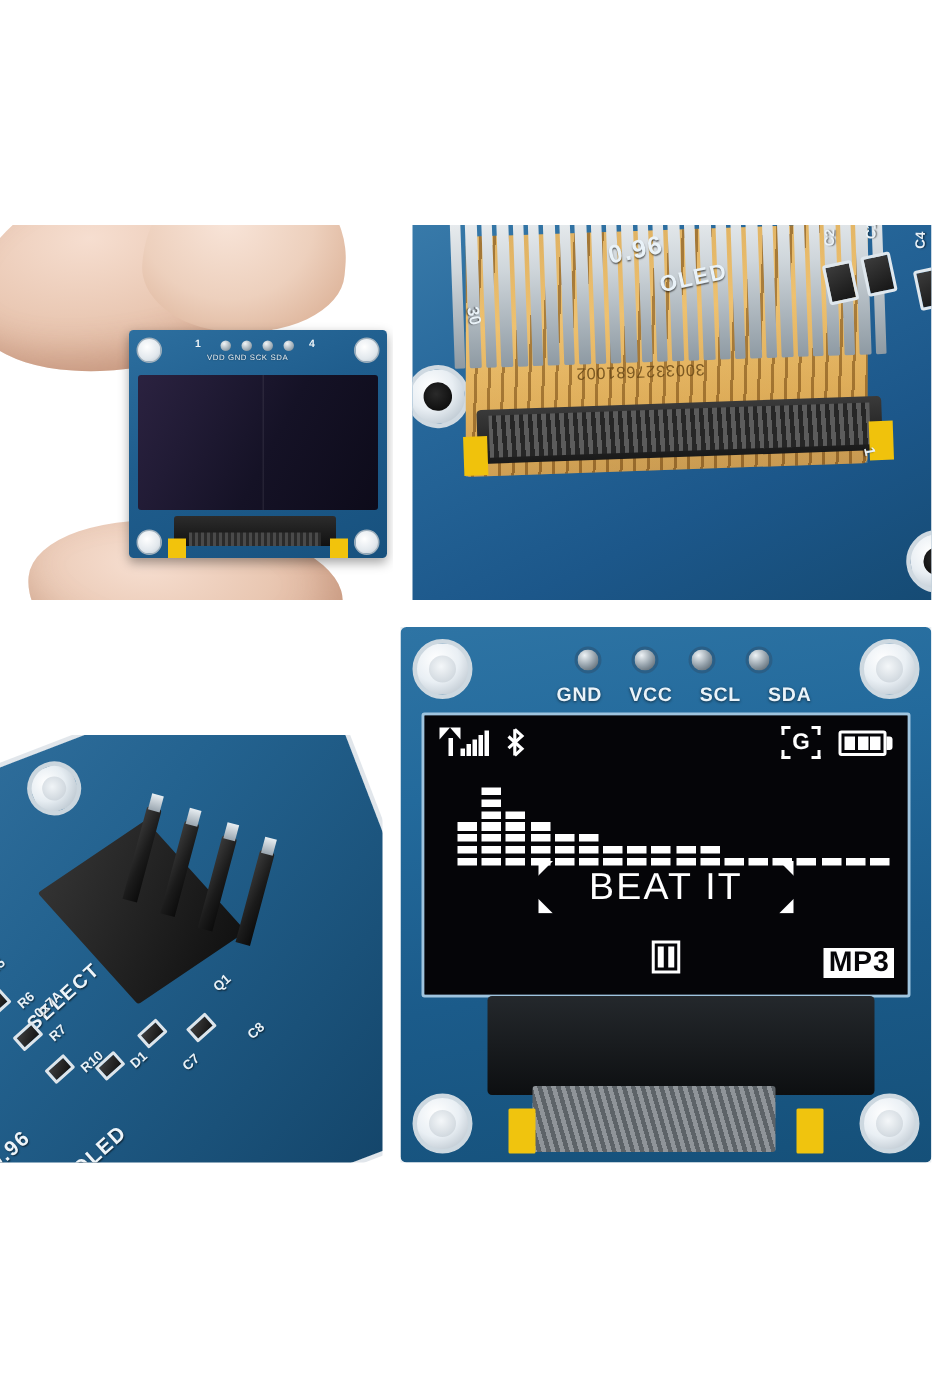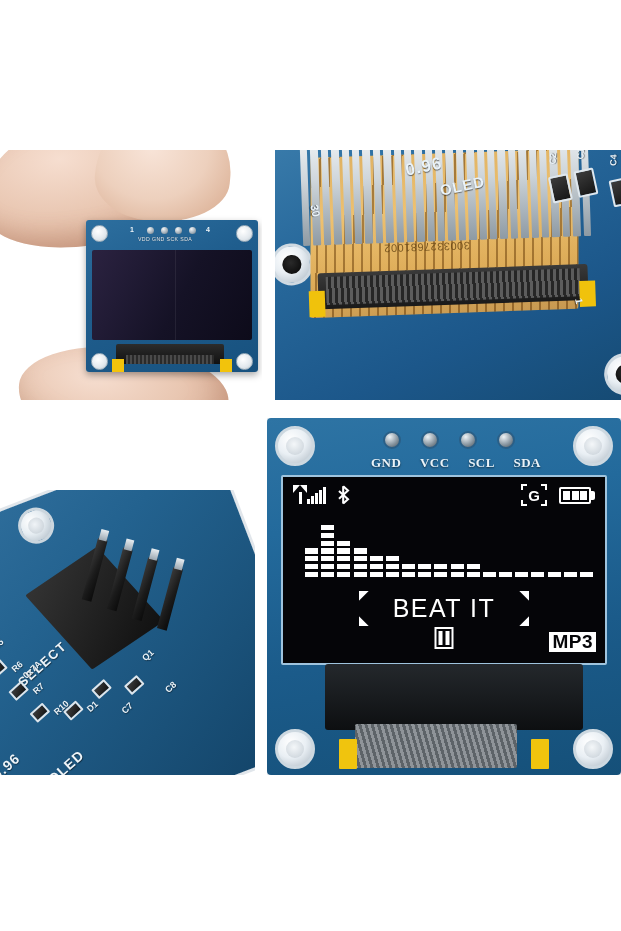--- a/index.html
+++ b/index.html
@@ -256,21 +256,21 @@
   .main-pins i {
     display: block; width: 18px; height: 18px; border-radius: 50%;
     background: radial-gradient(circle at 34% 28%, #eef3f6 0%, #8d9aa4 55%, #4a555e 100%);
     border: 2px solid #2a5f87;
   }
   .main-pin-labels {
     position: absolute; left: 104px; top: 37px; width: 170px;
     display: flex; justify-content: space-between;
     color: #eaf3f9; font-size: 13px; font-weight: 700; letter-spacing: .5px;
     text-shadow: 0 1px 2px rgba(0,0,0,.6);
-    font-family: Liberation Serif, serif;
+    font-family: Liberation Sans, sans-serif;
   }
 
   
   .screen {
     position: absolute; left: 14px; top: 57px; width: 326px; height: 190px;
     background: #07070b;
     border: 2px solid #9fc4de;
     border-radius: 2px;
     overflow: hidden;
   }
@@ -330,21 +330,21 @@
   .equalizer {
     position: absolute; left: 22px; top: 38px; right: 12px; height: 62px;
     display: flex; align-items: flex-end; gap: 3.2px;
   }
   .eq-col { display: flex; flex-direction: column-reverse; gap: 2.6px; width: 13px; }
   .eq-col i { display: block; height: 5.2px; background: #ffffff; }
 
   
   .title-wrap {
     position: absolute; left: 0; right: 0; top: 100px; height: 46px;
-    display: flex; align-items: flex-end; justify-content: center;
+    display: flex; align-items: flex-start; justify-content: center;
   }
   .title-box { position: relative; padding: 2px 34px; }
   .title-text {
     color: #ffffff; font-size: 25px; font-weight: 400; letter-spacing: 1.5px;
     font-family: "Liberation Sans", sans-serif; line-height: 1;
   }
   .crn { position: absolute; width: 10px; height: 10px; }
   .crn::before{content:"";position:absolute;inset:0;background:#fff;}
   .crn.tl{left:0;top:-3px;clip-path:polygon(0 0,100% 0,0 100%)}
   .crn.tr{right:0;top:-3px;clip-path:polygon(100% 0,100% 100%,0 0)}

